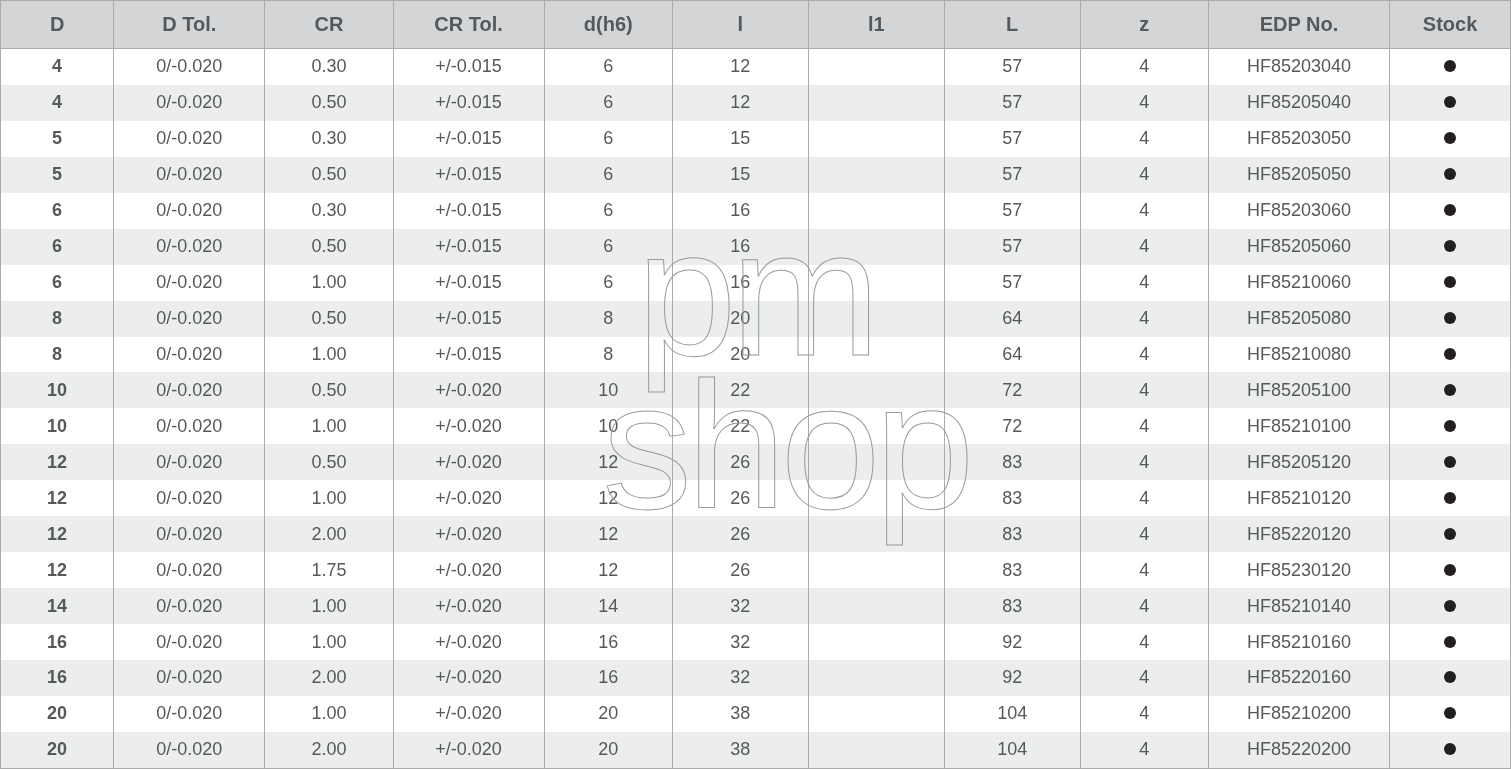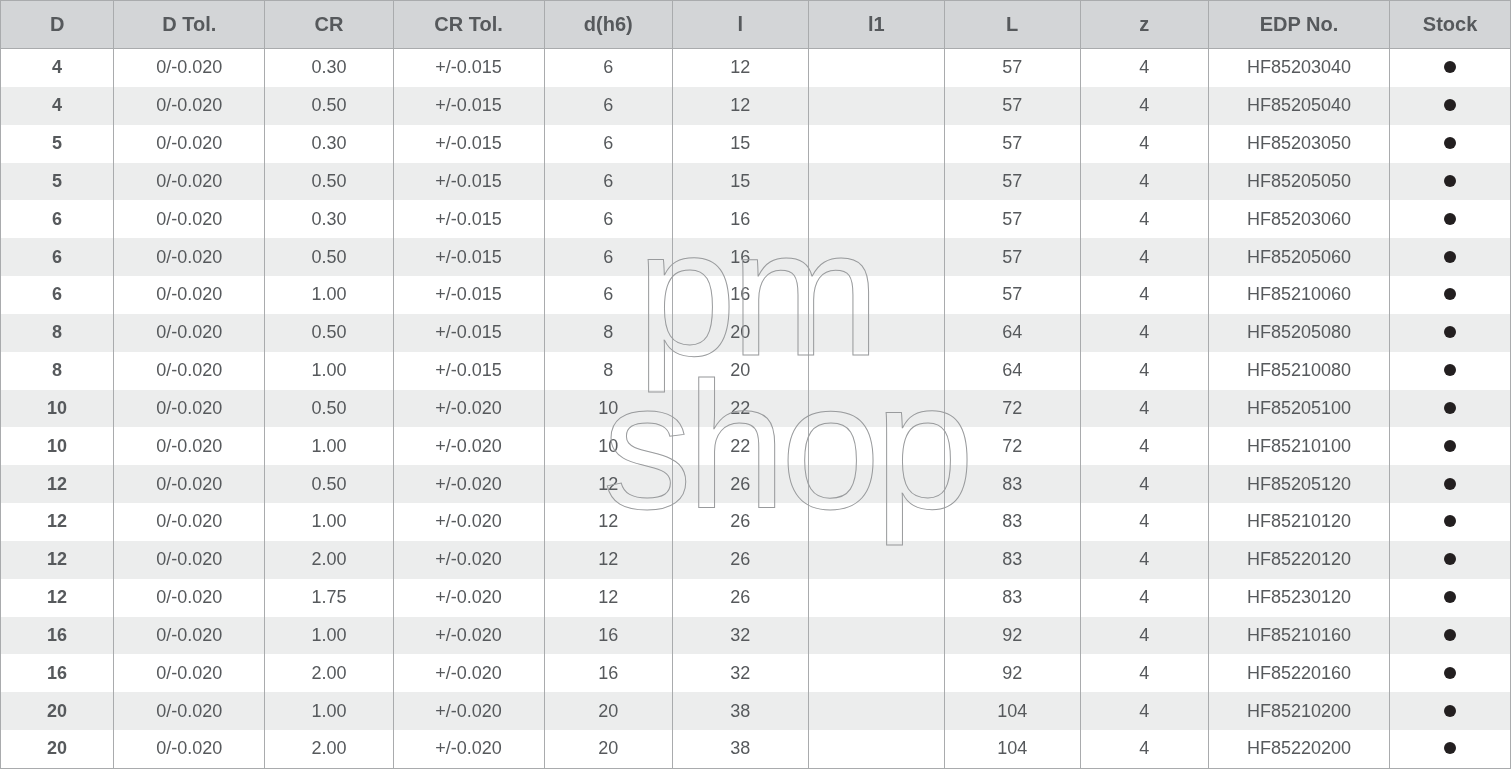--- a/index.html
+++ b/index.html
@@ -318,20 +318,33 @@
           <td>+/-0.020</td>
           <td>12</td>
           <td>26</td>
           <td></td>
           <td>83</td>
           <td>4</td>
           <td>HF85230120</td>
           <td><span class="stock-dot"></span></td>
         </tr>
         <tr>
+          <td class="first-col">14</td>
+          <td>0/-0.020</td>
+          <td>1.00</td>
+          <td>+/-0.020</td>
+          <td>14</td>
+          <td>32</td>
+          <td></td>
+          <td>83</td>
+          <td>4</td>
+          <td>HF85210140</td>
+          <td><span class="stock-dot"></span></td>
+        </tr>
+        <tr>
           <td class="first-col">16</td>
           <td>0/-0.020</td>
           <td>1.00</td>
           <td>+/-0.020</td>
           <td>16</td>
           <td>32</td>
           <td></td>
           <td>92</td>
           <td>4</td>
           <td>HF85210160</td>

